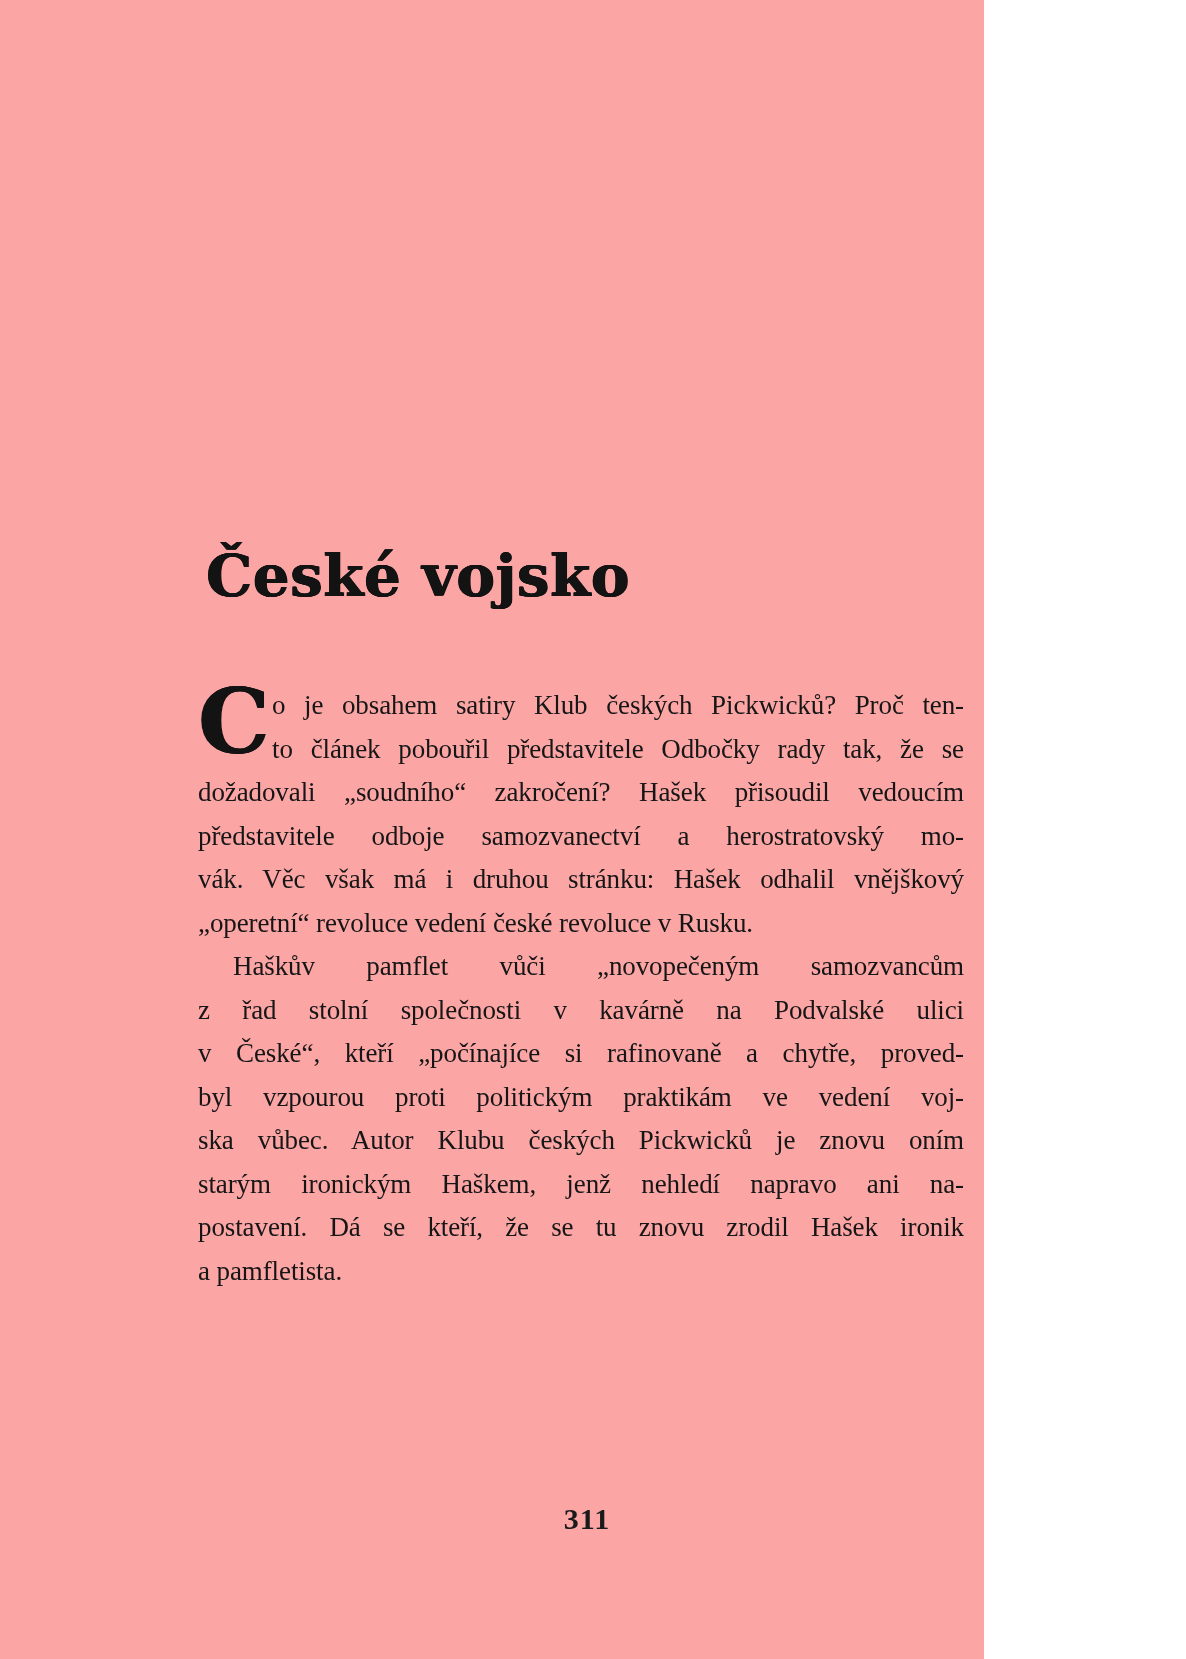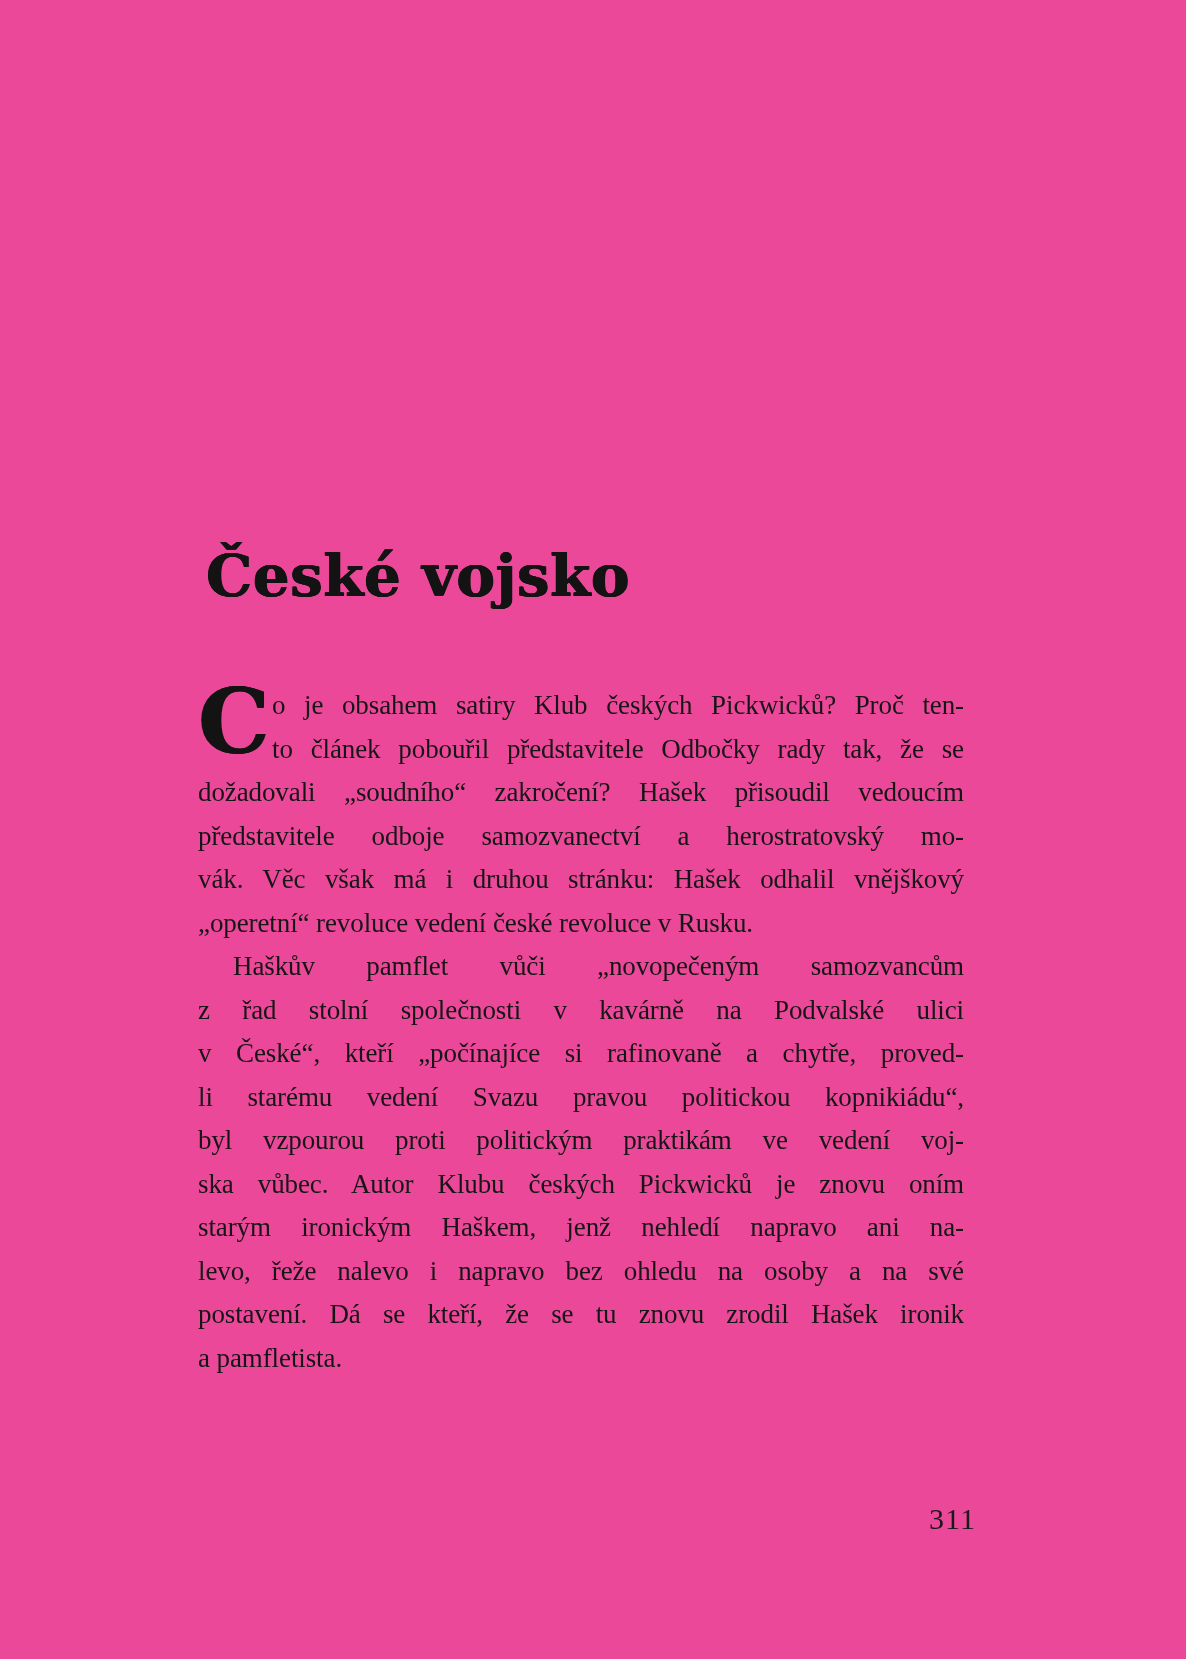--- a/index.html
+++ b/index.html
@@ -2,23 +2,23 @@
 <html><head>
 <meta charset="utf-8">
 <style>
   html, body {
     margin: 0;
     padding: 0;
     background: #ffffff;
   }
   .page {
     position: relative;
-    width: 1186px;
+    width: 984px;
     height: 1659px;
-    background: #ec4899;
+    background: #fca5a5;
     overflow: hidden;
     font-family: "Liberation Serif", serif;
     color: #161616;
   }
   .chapter-title {
     position: absolute;
     left: 206px;
     top: 540px;
     margin: 0;
     font-family: "DejaVu Serif", serif;
@@ -59,23 +59,23 @@
     font-size: 90px;
     line-height: 70px;
     color: #131313;
     text-shadow: 0.8px 0 0 currentColor, -0.4px 0 0 currentColor;
   }
   .folio {
     position: absolute;
     left: 198px;
     top: 1502px;
     width: 778px;
-    text-align: right;
+    text-align: center;
     font-size: 30px;
-    font-weight: normal;
+    font-weight: bold;
     letter-spacing: 1px;
     color: #1a1a1a;
   }
 </style>
 </head>
 <body>
 
 <div class="page">
 
   <h1 class="chapter-title">České vojsko</h1>
@@ -89,25 +89,23 @@
       <div class="text-line">dožadovali „soudního“ zakročení? Hašek přisoudil vedoucím</div>
       <div class="text-line">představitele odboje samozvanectví a herostratovský mo-</div>
       <div class="text-line">vák. Věc však má i druhou stránku: Hašek odhalil vnějškový</div>
       <div class="text-line last-line">„operetní“ revoluce vedení české revoluce v Rusku.</div>
     </div>
 
     <div class="para">
       <div class="text-line first-indent">Haškův pamflet vůči „novopečeným samozvancům</div>
       <div class="text-line">z řad stolní společnosti v kavárně na Podvalské ulici</div>
       <div class="text-line">v České“, kteří „počínajíce si rafinovaně a chytře, proved-</div>
-      <div class="text-line">li starému vedení Svazu pravou politickou kopnikiádu“,</div>
       <div class="text-line">byl vzpourou proti politickým praktikám ve vedení voj-</div>
       <div class="text-line">ska vůbec. Autor Klubu českých Pickwicků je znovu oním</div>
       <div class="text-line">starým ironickým Haškem, jenž nehledí napravo ani na-</div>
-      <div class="text-line">levo, řeže nalevo i napravo bez ohledu na osoby a na své</div>
       <div class="text-line">postavení. Dá se kteří, že se tu znovu zrodil Hašek ironik</div>
       <div class="text-line last-line">a pamfletista.</div>
     </div>
 
   </div>
 
   <div class="folio">311</div>
 
 </div>
 

